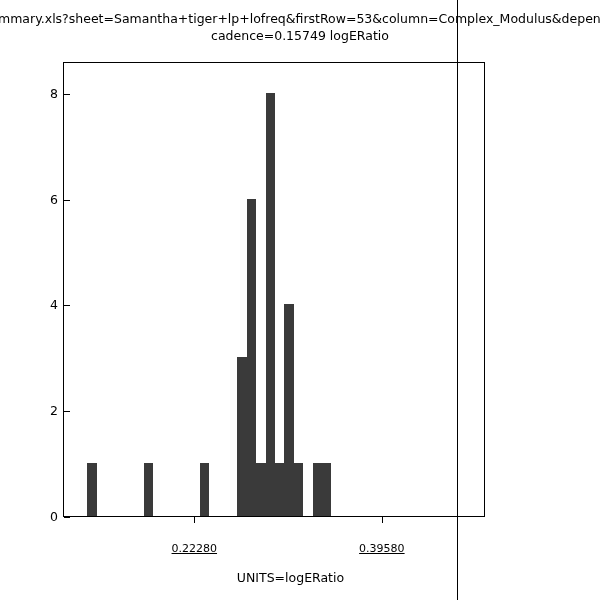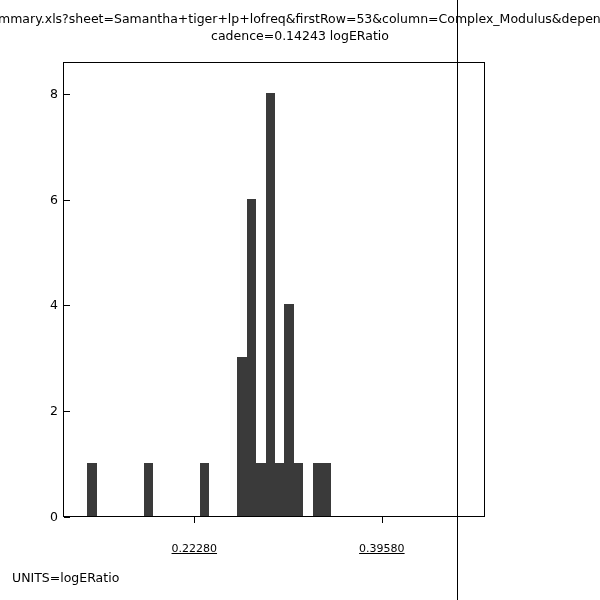--- a/index.html
+++ b/index.html
@@ -93,39 +93,40 @@
     position: absolute;
     font-size: 11px;
     line-height: 12.5px;
     transform: translateX(-50%);
     white-space: nowrap;
     text-decoration: underline;
   }
   .xaxis-title {
     position: absolute;
     width: 581px;
-    left: 12px;
+    left: 0;
+    text-align: center;
     font-size: 12.5px;
   }
   .ylabels {
     position: absolute;
     left: 0;
     top: 62px;
     width: 58px;
     height: 455px;
   }
 </style>
 </head>
 <body>
 
 <div id="figure">
 
   <div class="title-block">
     <span class="title-line1">mmary.xls?sheet=Samantha+tiger+lp+lofreq&amp;firstRow=53&amp;column=Complex_Modulus&amp;depend</span>
-    <span class="title-line2">cadence=0.14243 logERatio</span>
+    <span class="title-line2">cadence=0.15749 logERatio</span>
   </div>
 
   <div class="ylabels">
     <div class="ytick-label" style="top:455px;">0</div>
     <div class="ytick-label" style="top:349px;">2</div>
     <div class="ytick-label" style="top:243px;">4</div>
     <div class="ytick-label" style="top:138px;">6</div>
     <div class="ytick-label" style="top:32px;">8</div>
   </div>
 

